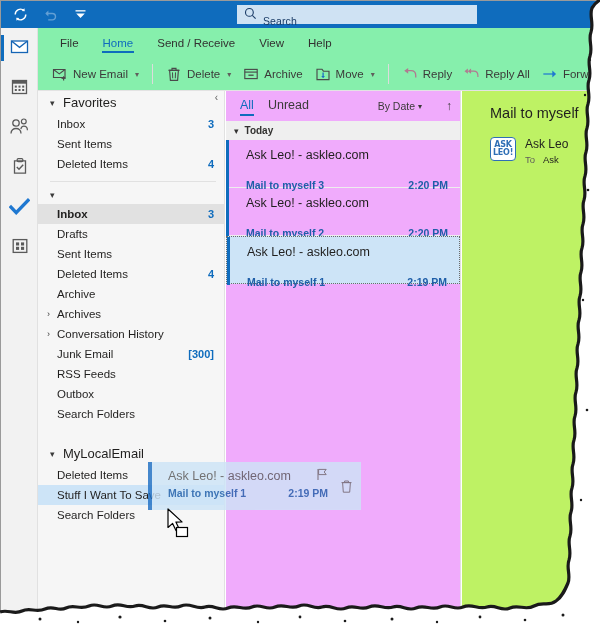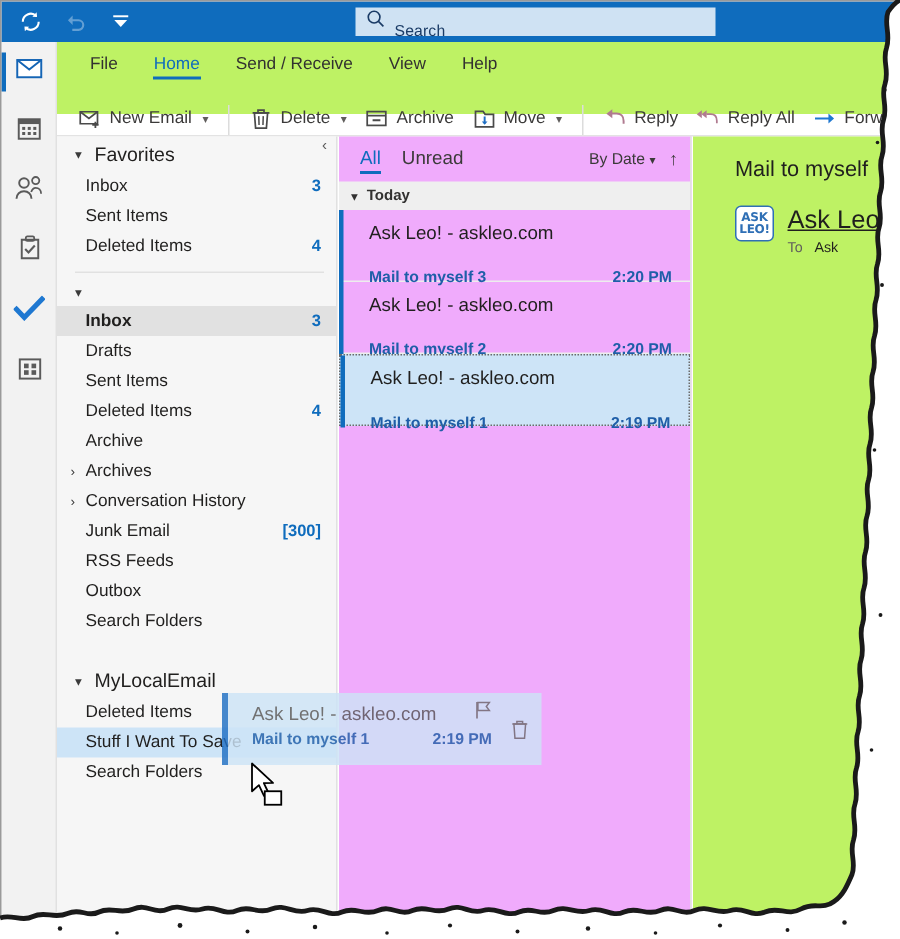--- a/index.html
+++ b/index.html
@@ -40,27 +40,27 @@
 
   
   .rail {
     position: absolute; left: 1px; top: 28px; width: 37px; height: 598px;
     background: #f2f2f2; border-right: 1px solid #e1e1e1;
   }
   .rail-item { position: relative; width: 37px; height: 40px; display: flex; align-items: center; justify-content: center; }
   .rail-item.sel::before { content:""; position:absolute; left:0; top:7px; width:3px; height:26px; background:#0f6cbd; }
 
   
-  .ribbon-wrap { position: absolute; left: 38px; top: 28px; width: 562px; height: 48px; background: #bef264; }
+  .ribbon-wrap { position: absolute; left: 38px; top: 28px; width: 562px; height: 63px; background: #86efac; }
   .tabs { position: absolute; left: 0; top: 0; height: 30px; display: flex; align-items: center; padding-left: 10px; gap: 0px; }
   .tab { font-size: 11.5px; color: #323130; padding: 6px 12px 6px 12px; position: relative; white-space: nowrap; }
   .tab.active { color: #0f6cbd; }
   .tab.active::after { content:""; position:absolute; left:11px; right:11px; bottom:2px; height:2px; background:#0f6cbd; }
 
-  .cmds { position: absolute; left: 0; top: 30px; height: 33px; width: 562px; display: flex; align-items: flex-end; gap: 0px; padding-left: 8px; border-bottom: 1px solid #e3e3e3; }
+  .cmds { position: absolute; left: 0; top: 30px; height: 33px; width: 562px; display: flex; align-items: center; gap: 0px; padding-left: 8px; border-bottom: 1px solid #e3e3e3; }
   .cmd { display: flex; align-items: center; gap: 5px; padding: 3px 6px; font-size: 11.5px; color: #3b3a39; white-space: nowrap; }
   .cmd .ci { width: 16px; height: 16px; display:flex; align-items:center; justify-content:center; flex:none; }
   .cmd .caret { font-size: 8px; color: #605e5c; margin-left: 2px; }
   .vsep { width: 1px; height: 20px; background: #dcdcdc; margin: 0 7px; flex: none; }
 
   
   .folder-pane {
     position: absolute; left: 38px; top: 91px; width: 187px; height: 535px;
     background: #f6f6f6; border-right: 1px solid #e1e1e1;
     font-size: 11.5px; color: #201f1e;
@@ -76,21 +76,21 @@
   .f-item .tchev { position: absolute; left: 9px; font-size: 9px; color: #3a3a3a; }
   .divider-line { height:1px; background:#e1e1e1; margin: 7px 8px 4px 12px; }
   .spacer { height: 18px; }
 
   
   .msg-pane { position: absolute; left: 226px; top: 91px; width: 235px; height: 535px; background: #f0abfc; border-right: 1px solid #e1e1e1; }
   .msg-filters { height: 30px; display:flex; align-items:center; padding: 0 8px 0 14px; }
   .filt { font-size: 12.5px; color: #3b3a39; margin-right: 14px; position: relative; padding-bottom: 3px; }
   .filt.active { color: #0f6cbd; }
   .filt.active::after { content:""; position:absolute; left:0; right:0; bottom:-1px; height:2px; background:#0f6cbd; }
-  .sortwrap { margin-left:auto; display:flex; align-items:center; gap: 9px; }
+  .sortwrap { margin-left:auto; display:flex; align-items:center; gap: 24px; }
   .sortby { font-size: 10.5px; color: #3b3a39; display:flex; align-items:center; gap:3px; }
   .sortby .chev { font-size: 8px; }
   .arrow-up { font-size: 12px; color: #3b3a39; }
   .today-hdr { height: 19px; background: #efefef; display:flex; align-items:center; gap:6px; padding-left: 8px; font-size: 10px; font-weight: bold; color: #323130; }
   .today-hdr .chev { font-size: 9px; font-weight: normal; }
 
   .msg-row { position: relative; height: 48px; padding: 7px 12px 0 20px; border-bottom: 1px solid #ededed; }
   .msg-row .bar { position:absolute; left:0; top:0; width:3px; height:48px; background:#0f6cbd; }
   .msg-row .from { font-size: 12.5px; color: #201f1e; line-height: 16px; }
   .msg-row .line2 { display:flex; align-items:center; margin-top: 16px; }
@@ -101,21 +101,21 @@
   
   .read-pane { position: absolute; left: 462px; top: 91px; width: 138px; height: 535px; background: #bef264; }
   .read-subject { font-size: 14.5px; color: #201f1e; padding: 14px 0 0 28px; white-space: nowrap; }
   .read-sender { display:flex; align-items:flex-start; gap: 9px; padding: 16px 0 0 28px; }
   .askleo-logo {
     width: 26px; height: 24px; flex: none; border: 1.6px solid #2f6fb5; border-radius: 4px;
     background: #ffffff; display:flex; flex-direction: column; align-items:center; justify-content:center;
     line-height: 8.5px;
   }
   .askleo-logo span { font-size: 8px; font-weight: bold; color: #2f6fb5; letter-spacing: -0.2px; font-family: "DejaVu Sans", sans-serif; }
-  .sender-name { font-size: 17px; color: #201f1e; white-space: nowrap; text-decoration: underline; }
+  .sender-name { font-size: 12px; color: #201f1e; white-space: nowrap; }
   .sender-to { font-size: 9.5px; color: #605e5c; margin-top: 3px; white-space: nowrap; }
   .sender-to b { color: #201f1e; font-weight: normal; }
 
   
   .ghost {
     position: absolute; left: 148px; top: 462px; width: 213px; height: 48px;
     background: #cde4f7; opacity: 0.82; z-index: 40;
   }
   .ghost .gbar { position:absolute; left:0; top:0; width:4px; height:48px; background:#1f6fc4; }
   .ghost .gfrom { position:absolute; left: 20px; top: 7px; font-size: 12.5px; color: #555; }

